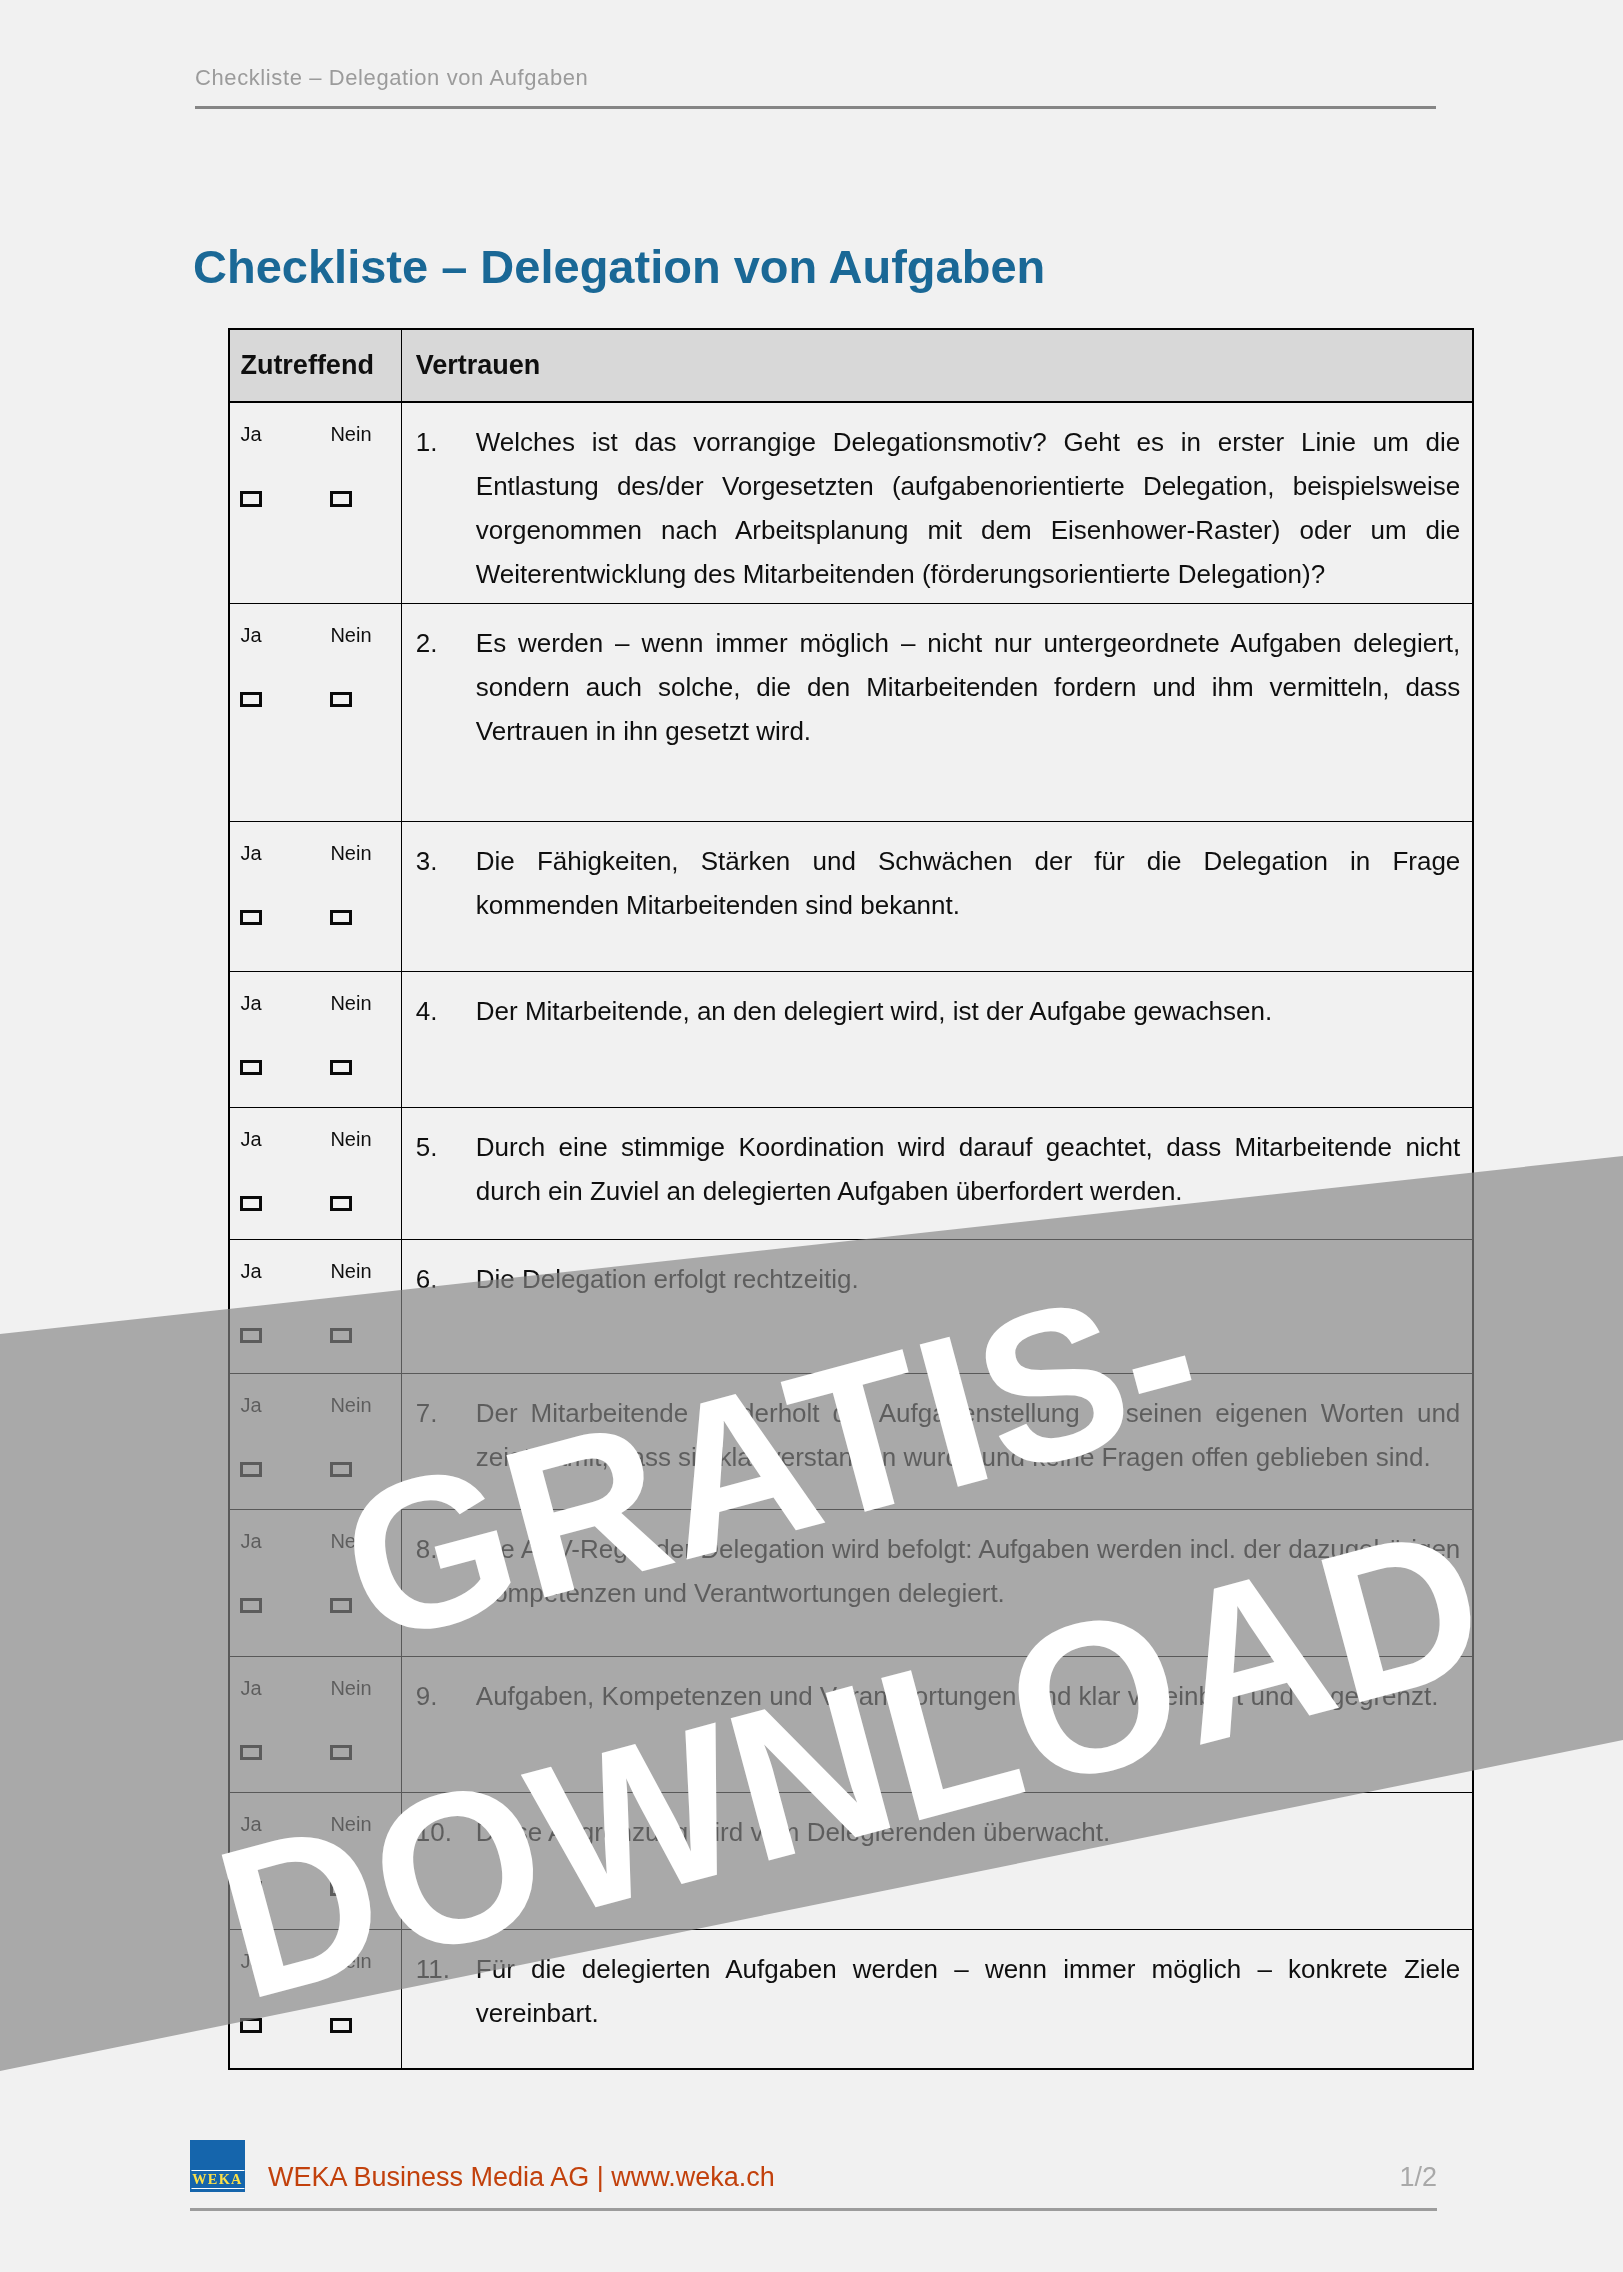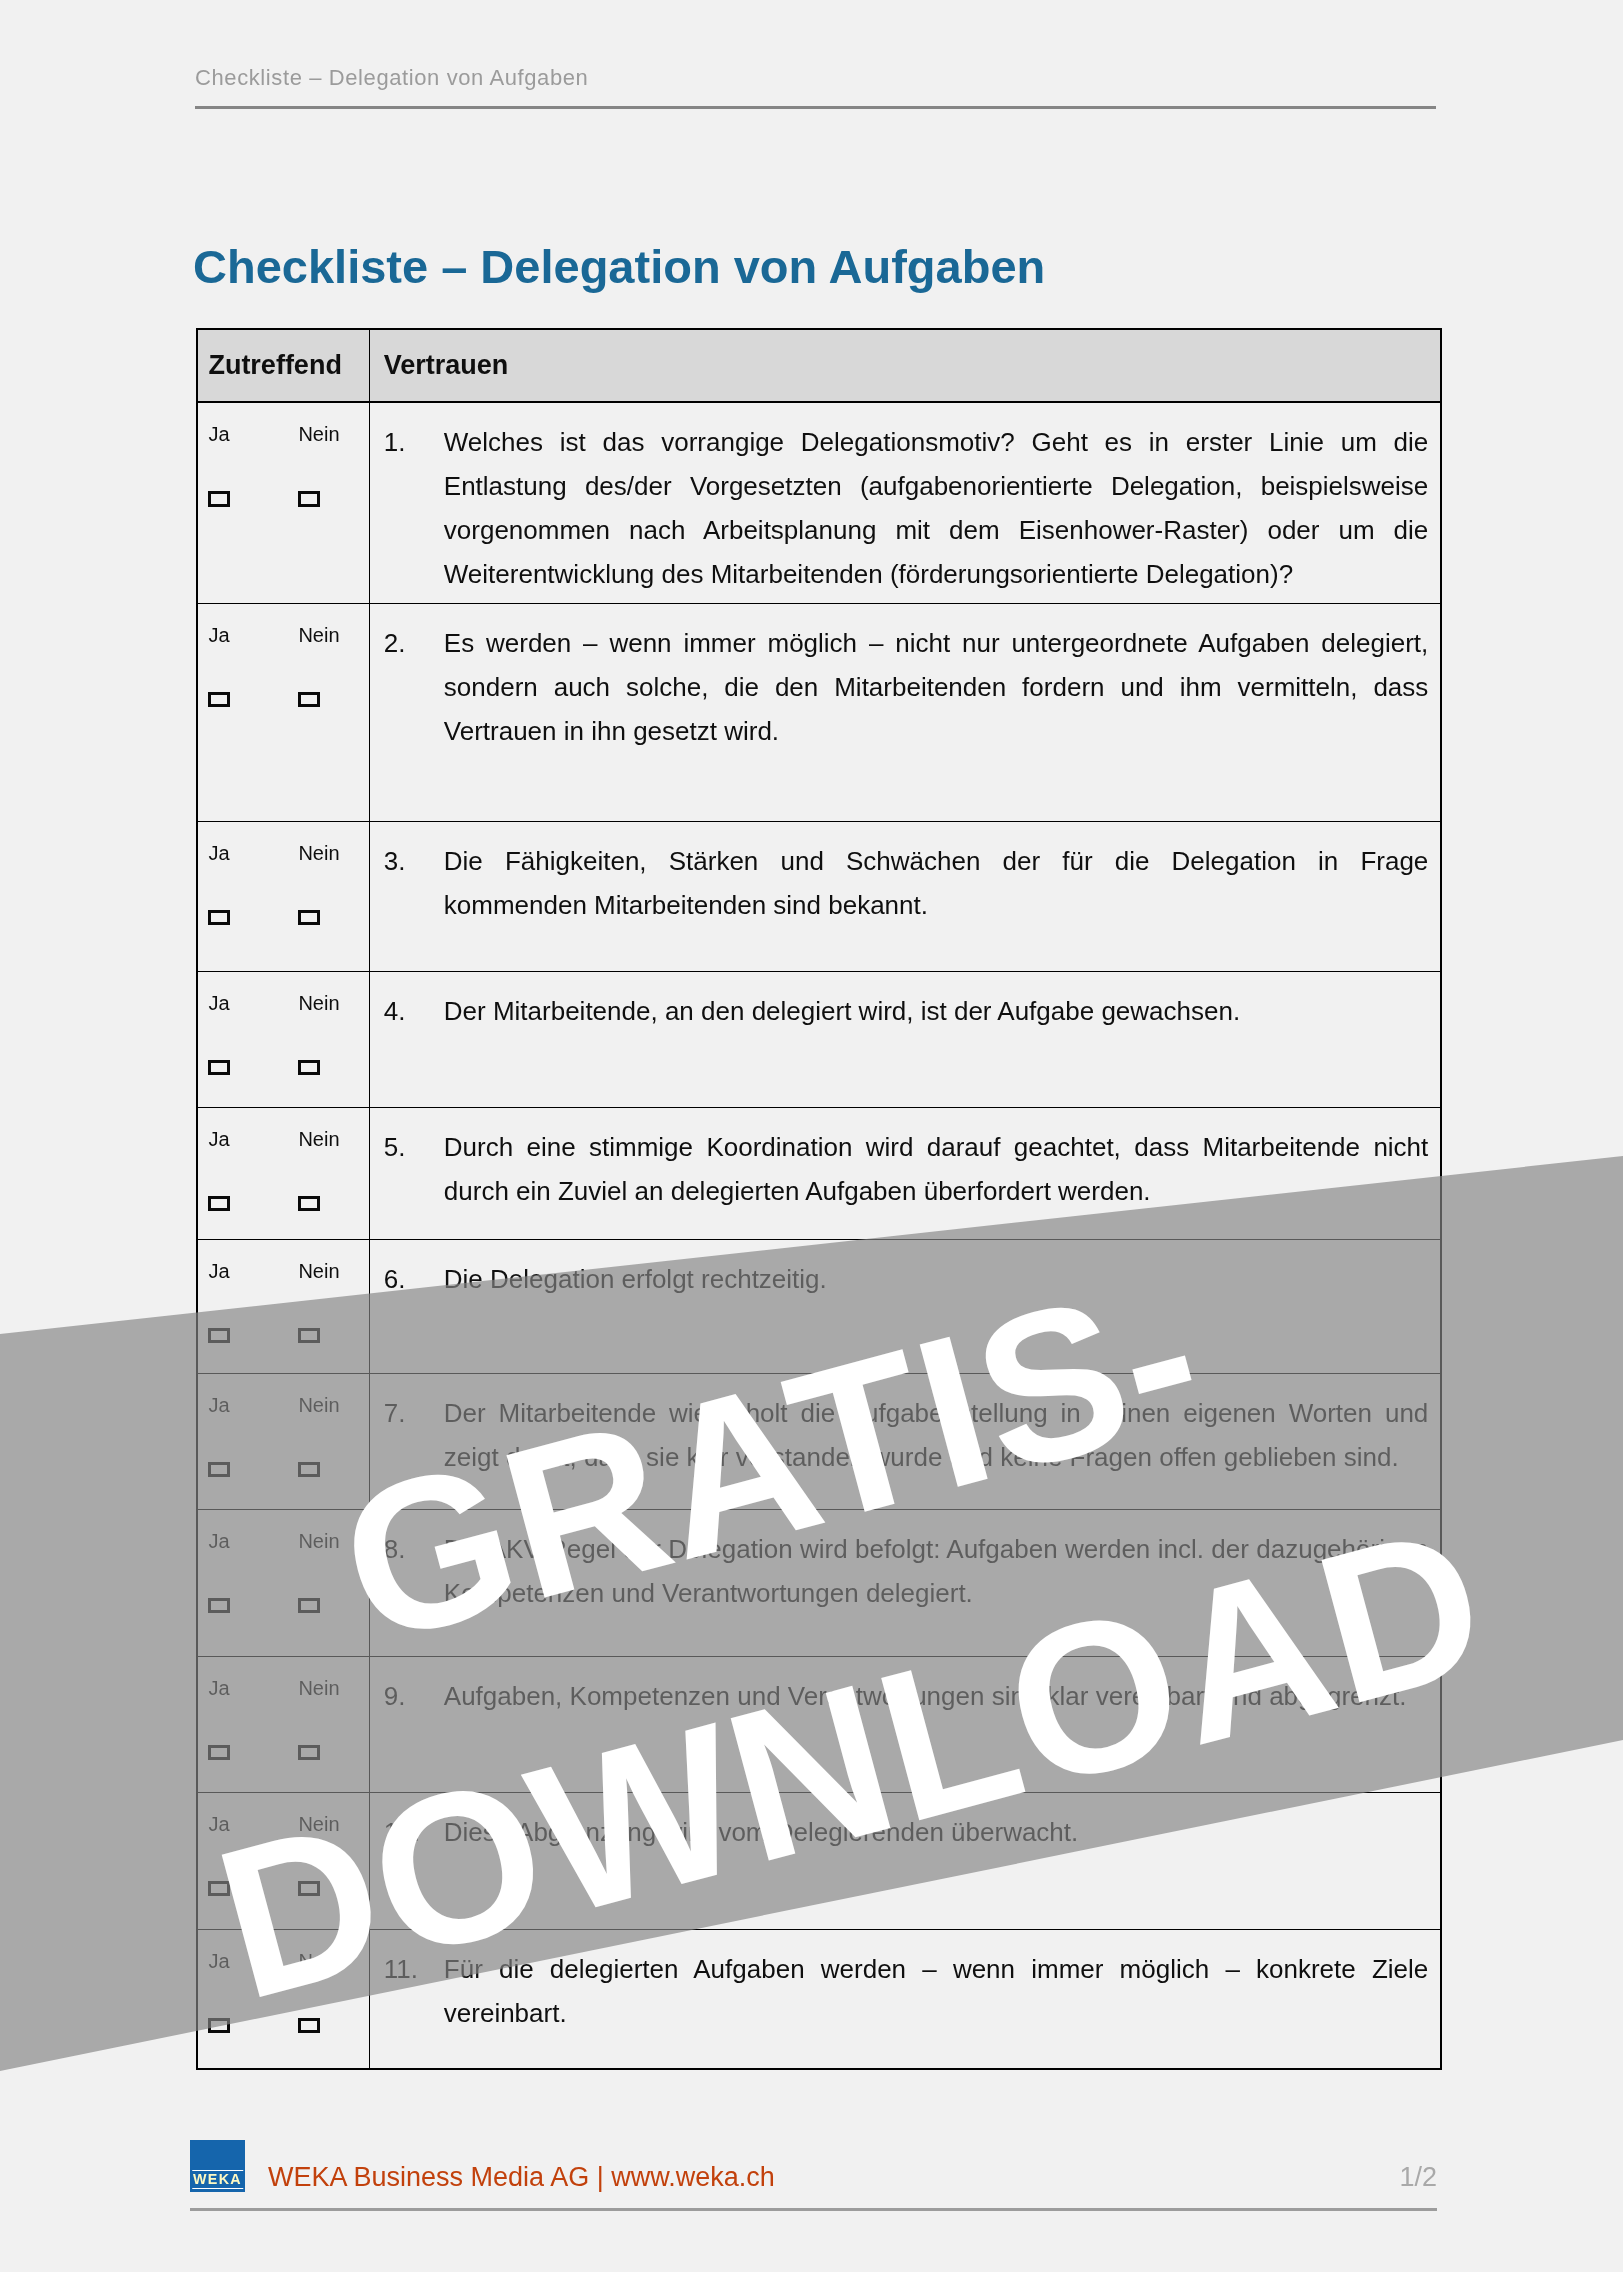--- a/index.html
+++ b/index.html
@@ -37,20 +37,21 @@
     letter-spacing:0px;white-space:nowrap;
   }
 
   
   table.checklist{
     position:absolute;left:196px;top:328px;width:1246px;
     border-collapse:collapse;table-layout:fixed;
   }
   table.checklist, table.checklist td, table.checklist th{
     border:1.9px solid #000;
+    margin-left:32px;
   }
   table.checklist{border-width:2.6px;}
   col.c1{width:172px;}
   tr{vertical-align:top;}
   tbody tr:nth-child(1){height:73px;}
   tbody tr:nth-child(2){height:77px;}
   tbody tr:nth-child(3){height:218px;}
   tbody tr:nth-child(4){height:150px;}
   tbody tr:nth-child(5){height:136px;}
   tbody tr:nth-child(6){height:132px;}
@@ -109,23 +110,23 @@
     pointer-events:none;white-space:nowrap;
   }
 
   
   .weka-logo{
     position:absolute;left:190px;top:2140px;width:55px;height:52px;
     background:var(--logo-blue);
   }
   .weka-logo .weka-text{
     position:absolute;left:50%;bottom:3.2px;transform:translateX(-50%);
-    color:#fef9c3;font-size:14.3px;font-weight:bold;letter-spacing:1.3px;
+    color:#fde047;font-size:14.3px;font-weight:bold;letter-spacing:1.3px;
     border-top:1.9px solid #fff;border-bottom:1.9px solid #fff;
-    padding:0.6px 1.3px;line-height:15.6px;
+    padding:0.6px 1.3px;line-height:15.6px;font-family:Liberation Serif, serif;
   }
   .footer-company{
     position:absolute;left:268px;top:2162px;
     font-size:27px;color:#c2410c;
   }
   .page-indicator{
     position:absolute;right:186px;top:2162px;
     font-size:27px;color:#a9a9a9;
   }
   .footer-rule{

